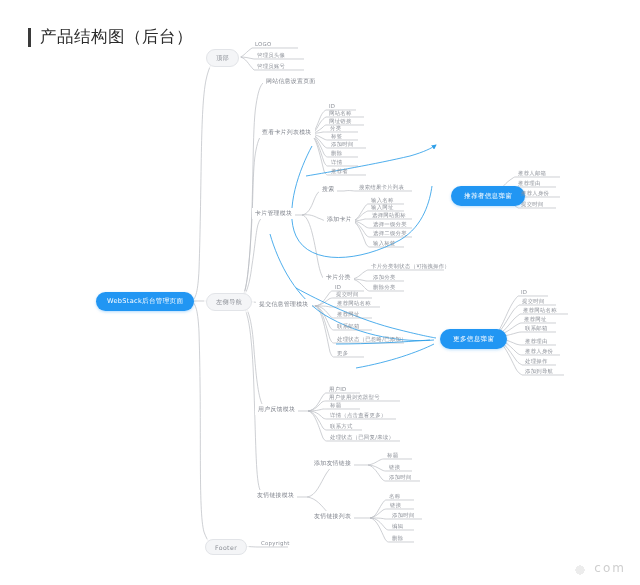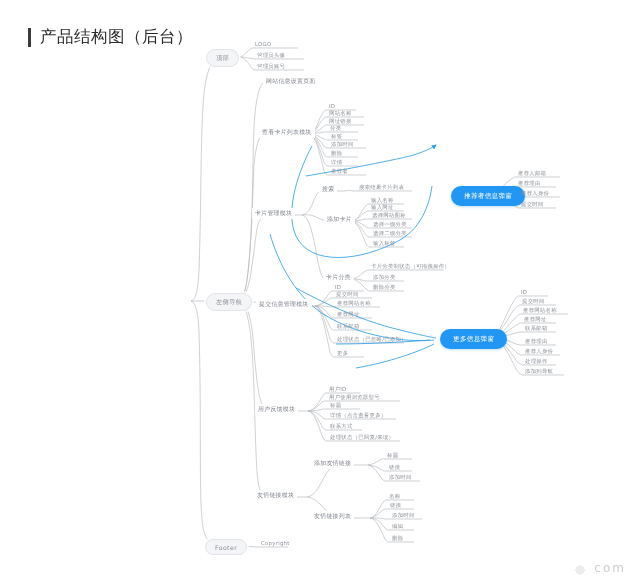--- a/index.html
+++ b/index.html
@@ -247,20 +247,21 @@
       <path d="M336,344 C368,344 404,342 430,340"></path>
       <path d="M356,368 C390,362 418,352 434,344"></path>
     </g>
     <defs>
       <marker id="ah" markerWidth="6" markerHeight="6" refX="5" refY="3" orient="auto">
         <path d="M0,0 L6,3 L0,6 z" fill="#2f9fe8"></path>
       </marker>
     </defs>
   </svg>
 
+  <div class="node root" style="left:96px;top:292px;">WebStack后台管理页面</div>
 
   <div class="node pill" style="left:206px;top:49px;">顶部</div>
   <div class="node leaf" style="left:253px;top:41px;">LOGO</div>
   <div class="node leaf" style="left:255px;top:52px;">管理员头像</div>
   <div class="node leaf" style="left:255px;top:63px;">管理员账号</div>
 
   <div class="node pill" style="left:206px;top:293px;">左侧导航</div>
 
   <div class="node mod" style="left:263px;top:76px;">网站信息设置页面</div>
 

